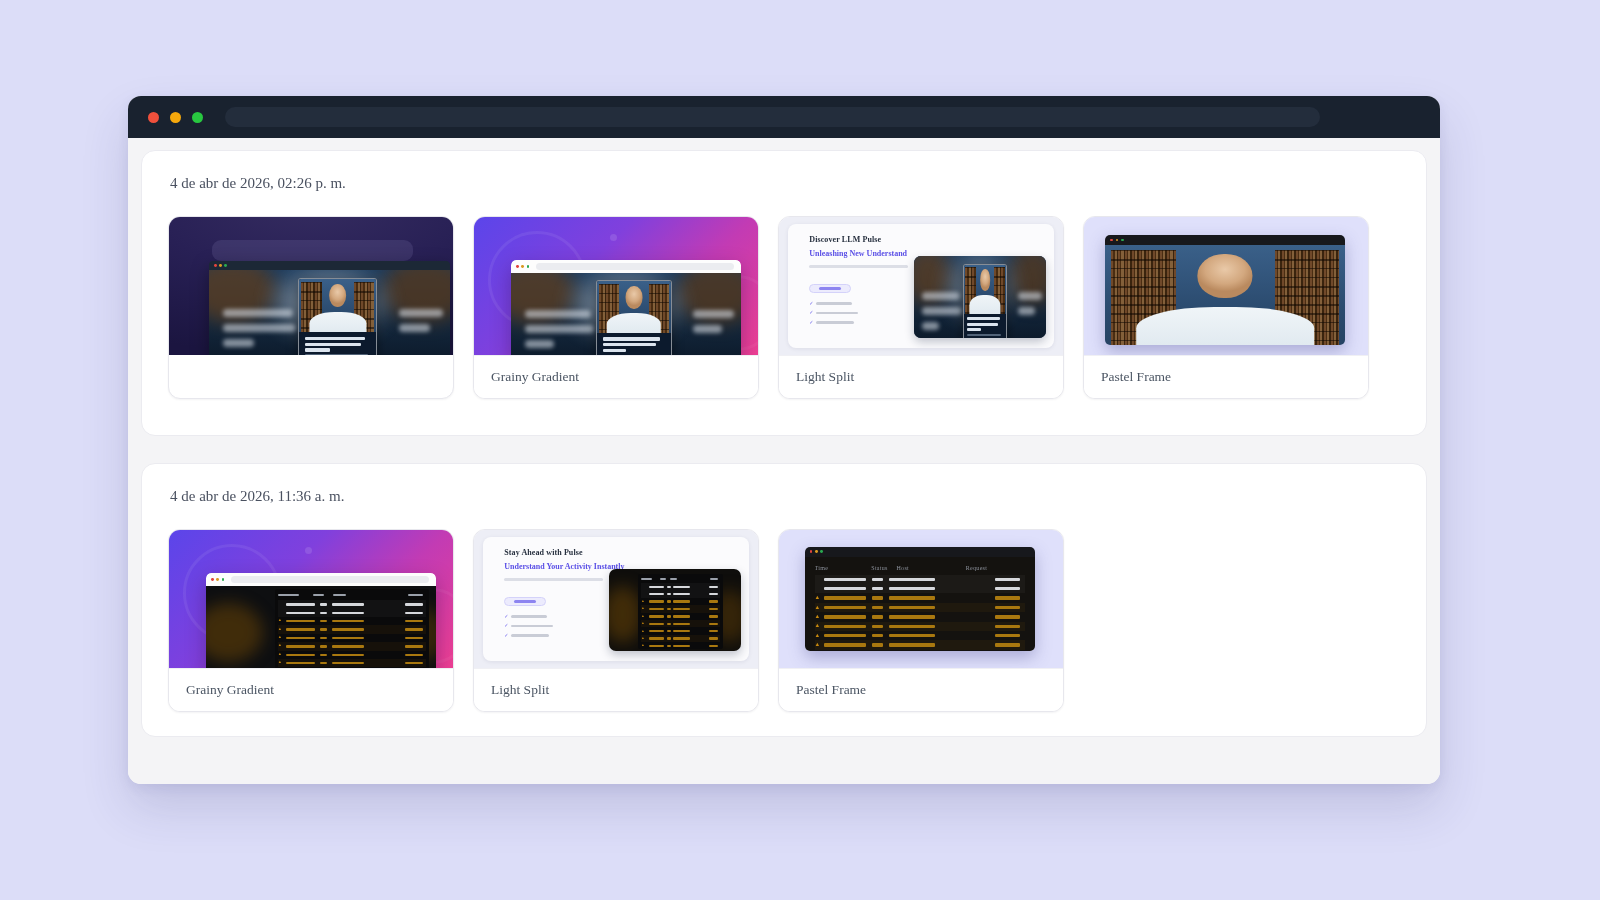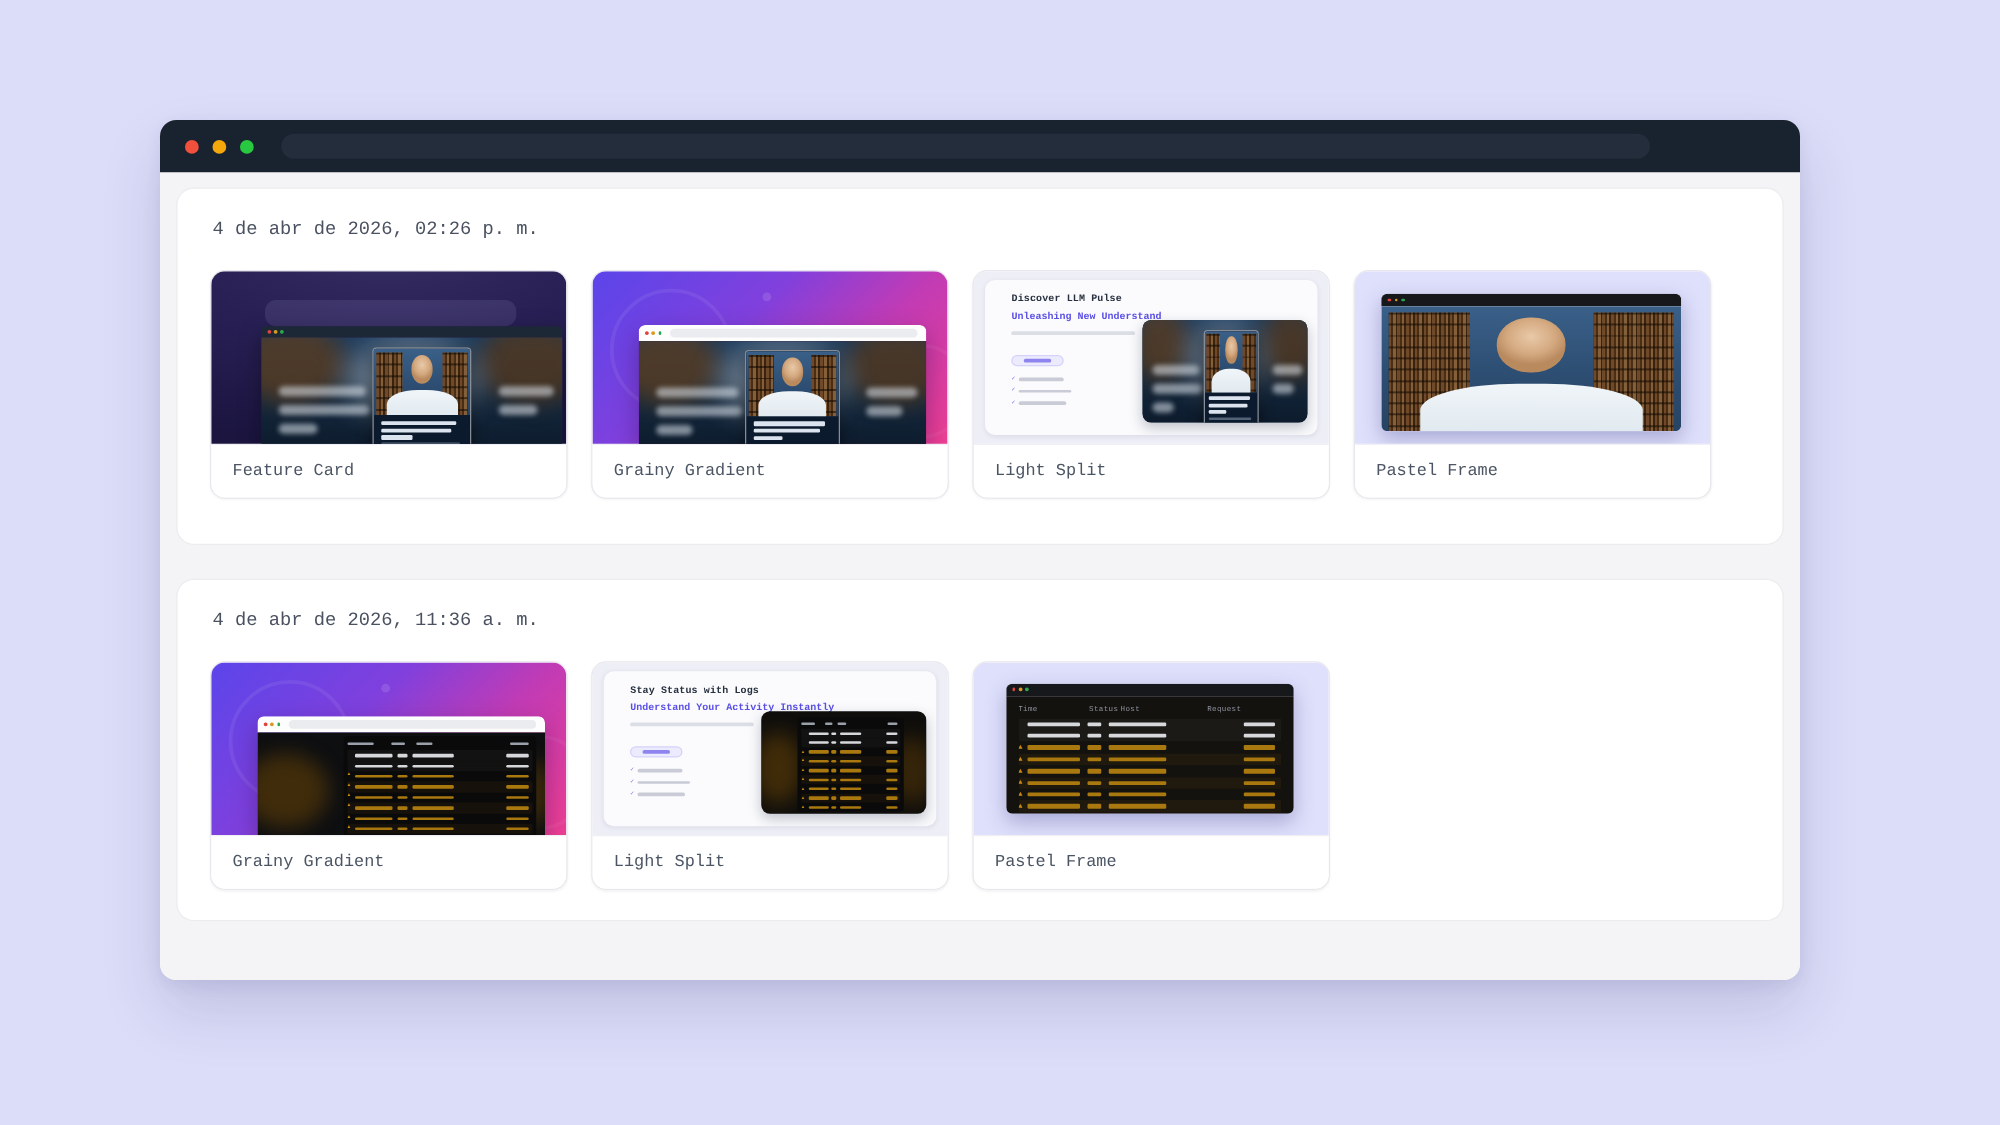--- a/index.html
+++ b/index.html
@@ -1,17 +1,17 @@
 <!DOCTYPE html>
 <html><head>
 <meta charset="utf-8">
 <style>
   html,body{margin:0;padding:0}
   .stage{position:relative;width:1600px;height:900px;background:#dcddf8;overflow:hidden;
-         font-family:Liberation Mono, monospace;}
+         font-family:Liberation Serif, serif;}
 
   
   .browser{position:absolute;left:128px;top:96px;width:1312px;height:688px;border-radius:13px;
            background:#f4f4f6;box-shadow:0 24px 48px rgba(50,50,110,.16),0 4px 12px rgba(50,50,110,.08)}
   .chrome{height:42px;background:#19222f;border-radius:13px 13px 0 0;position:relative;
           display:flex;align-items:center;padding:0 20px;box-sizing:border-box}
   .tdots{display:flex;gap:11px}
   .tdot{width:11px;height:11px;border-radius:50%}
   .tdot.red{background:#f0503c}.tdot.yellow{background:#f5a80c}.tdot.green{background:#28c840}
   .addressbar{position:absolute;left:97px;right:120px;top:11px;height:20px;background:#232d3c;border-radius:10px}
@@ -203,21 +203,20 @@
                           <i class="w w2"></i>
                           <i class="w w3"></i>
                         <i class="g g1"></i>
 
                       </div>
                     </div>
                   </div>
                 </div>
               </div>
             </div>
-            <div class="clabel">Feature Card</div>
           </article>
 
           <article class="card">
             <div class="thumb t-grainy">
               <i class="ring r1"></i>
               <i class="ring r2"></i>
               <i class="gdot p1"></i>
               <i class="gdot p2"></i>
               <div class="mini m-grainy">
                 <div class="mchrome light">
@@ -433,21 +432,21 @@
                   </div>
                 </div>
               </div>
             </div>
             <div class="clabel">Grainy Gradient</div>
           </article>
 
           <article class="card">
             <div class="thumb t-split">
               <div class="split-panel">
-                <div class="sp-title">Stay Status with Logs</div>
+                <div class="sp-title">Stay Ahead with Pulse</div>
                 <div class="sp-sub">Understand Your Activity Instantly</div>
                 <i class="sp-line"></i>
                 <div class="sp-pill">
                     <i></i>
                   </div>
                 <div class="sp-bullets">
                   <div class="sp-b">
                       <i></i>
                     </div>
                   <div class="sp-b">

